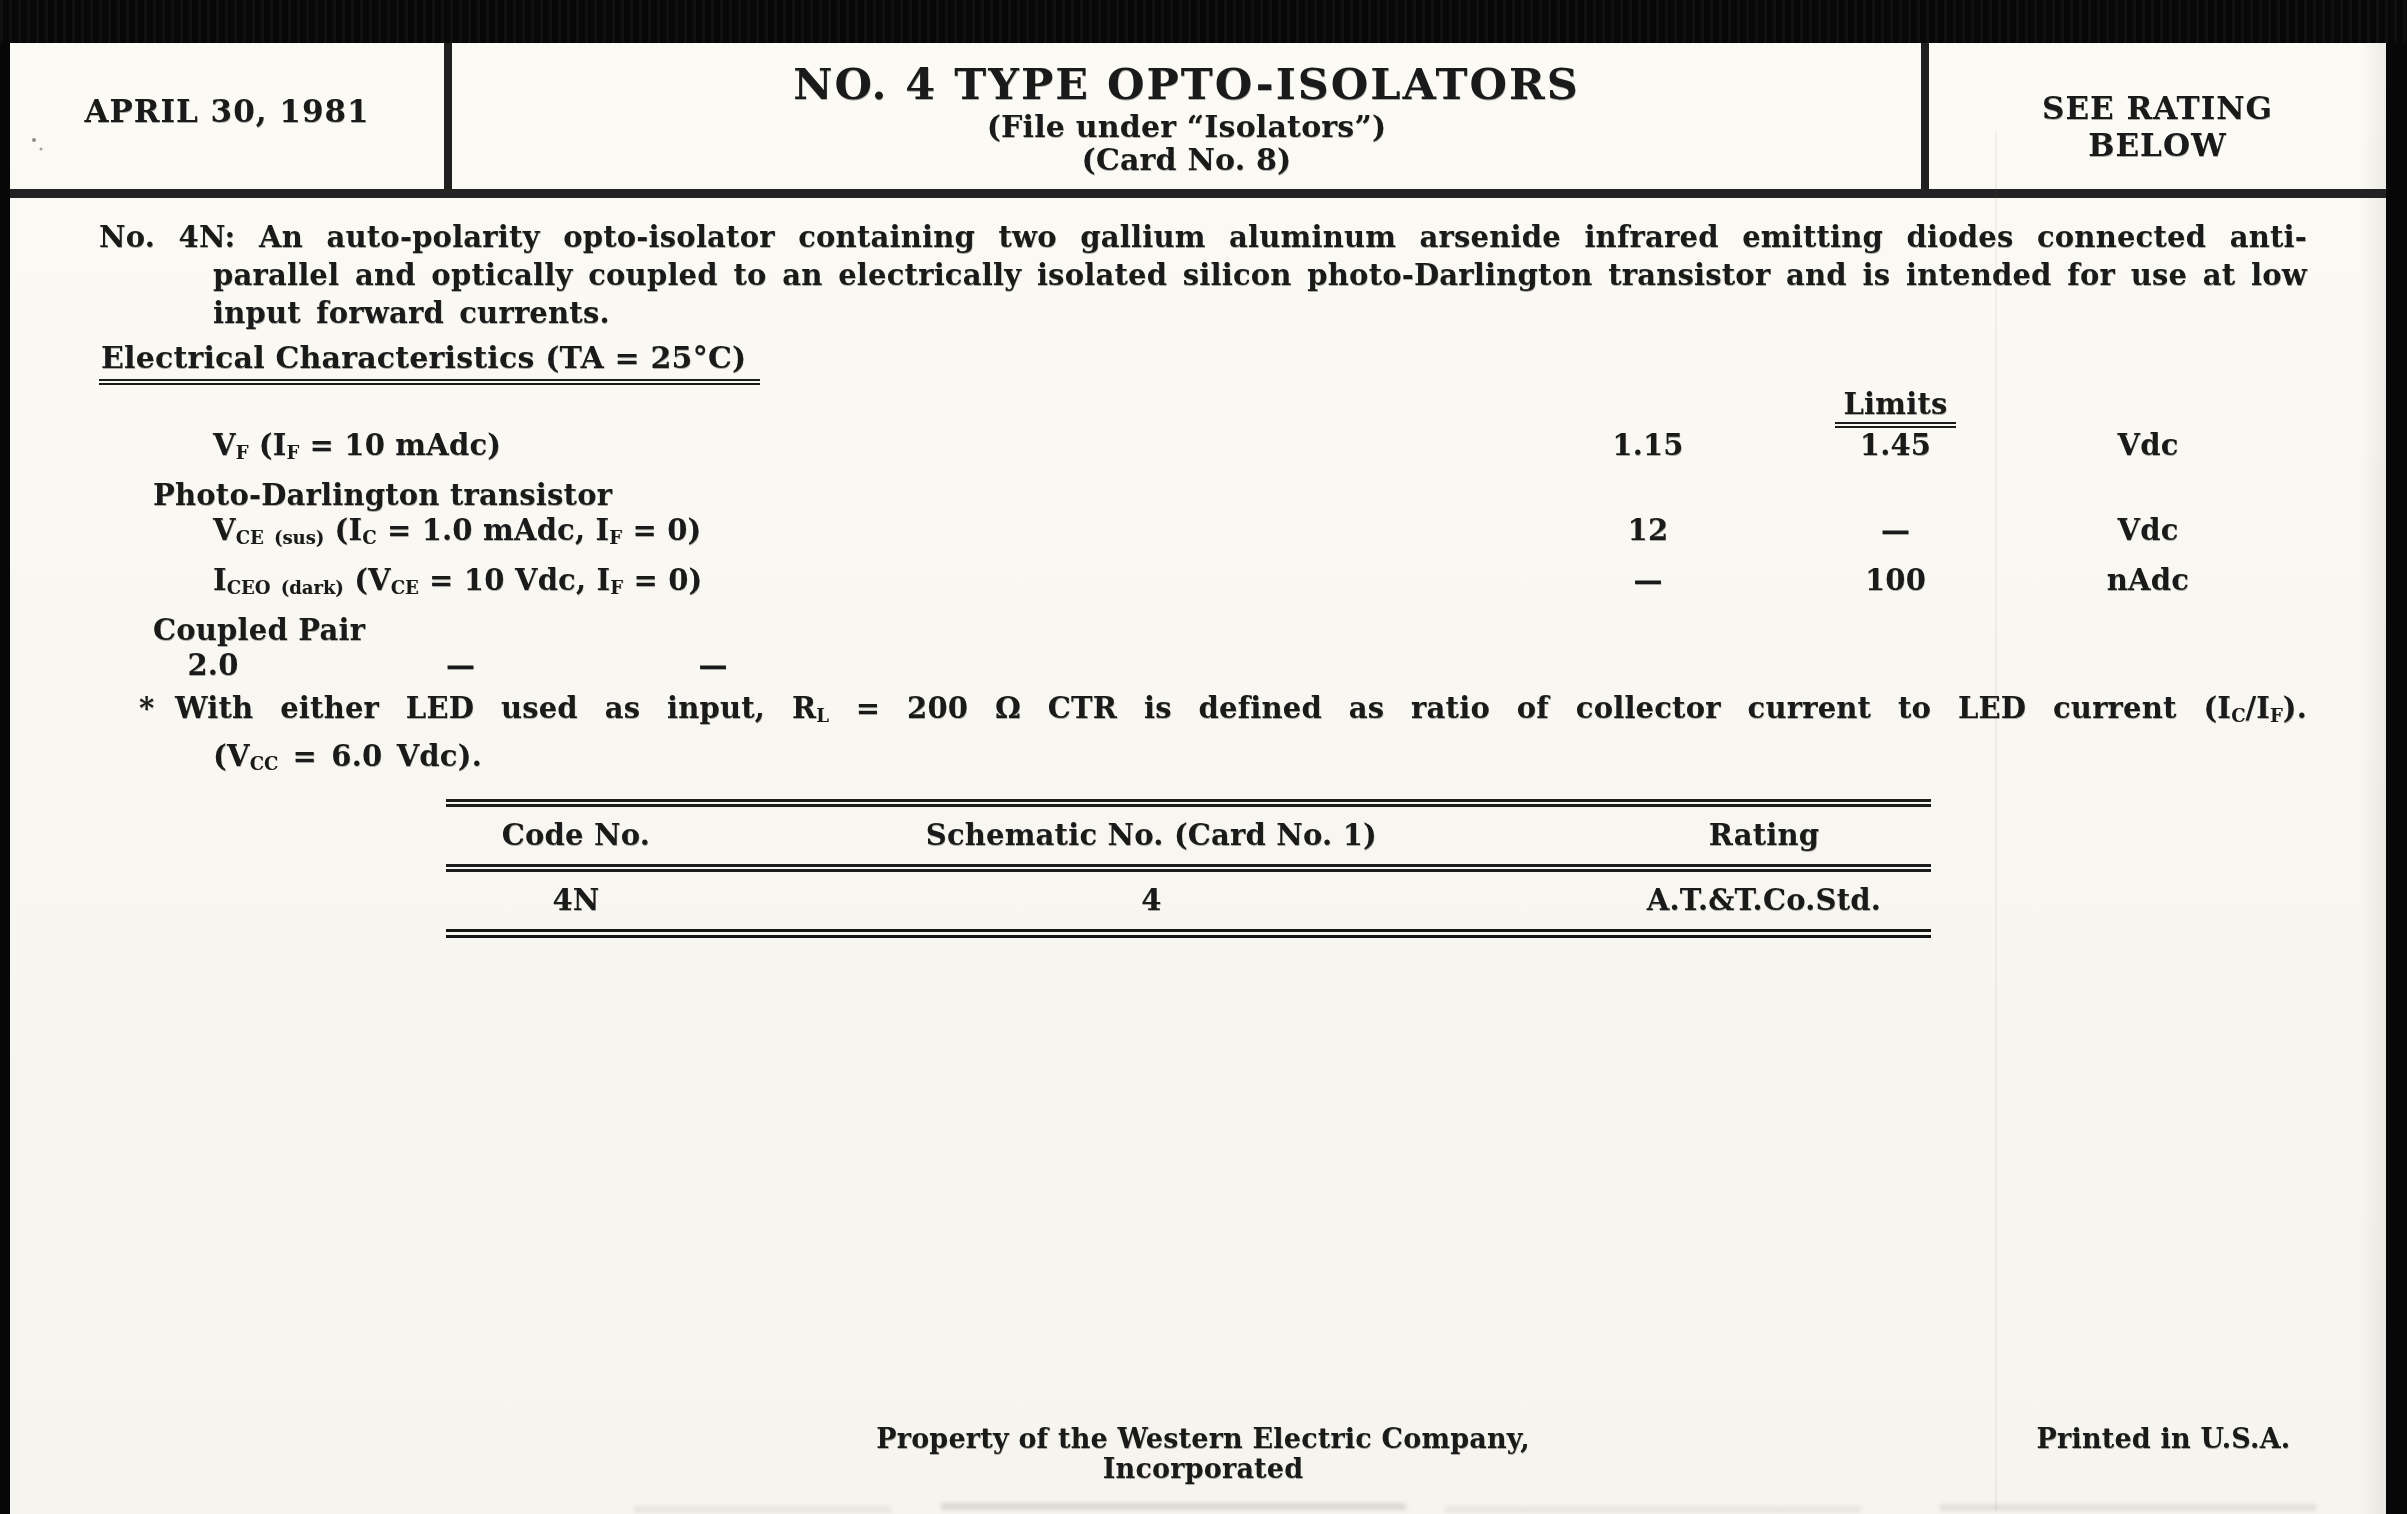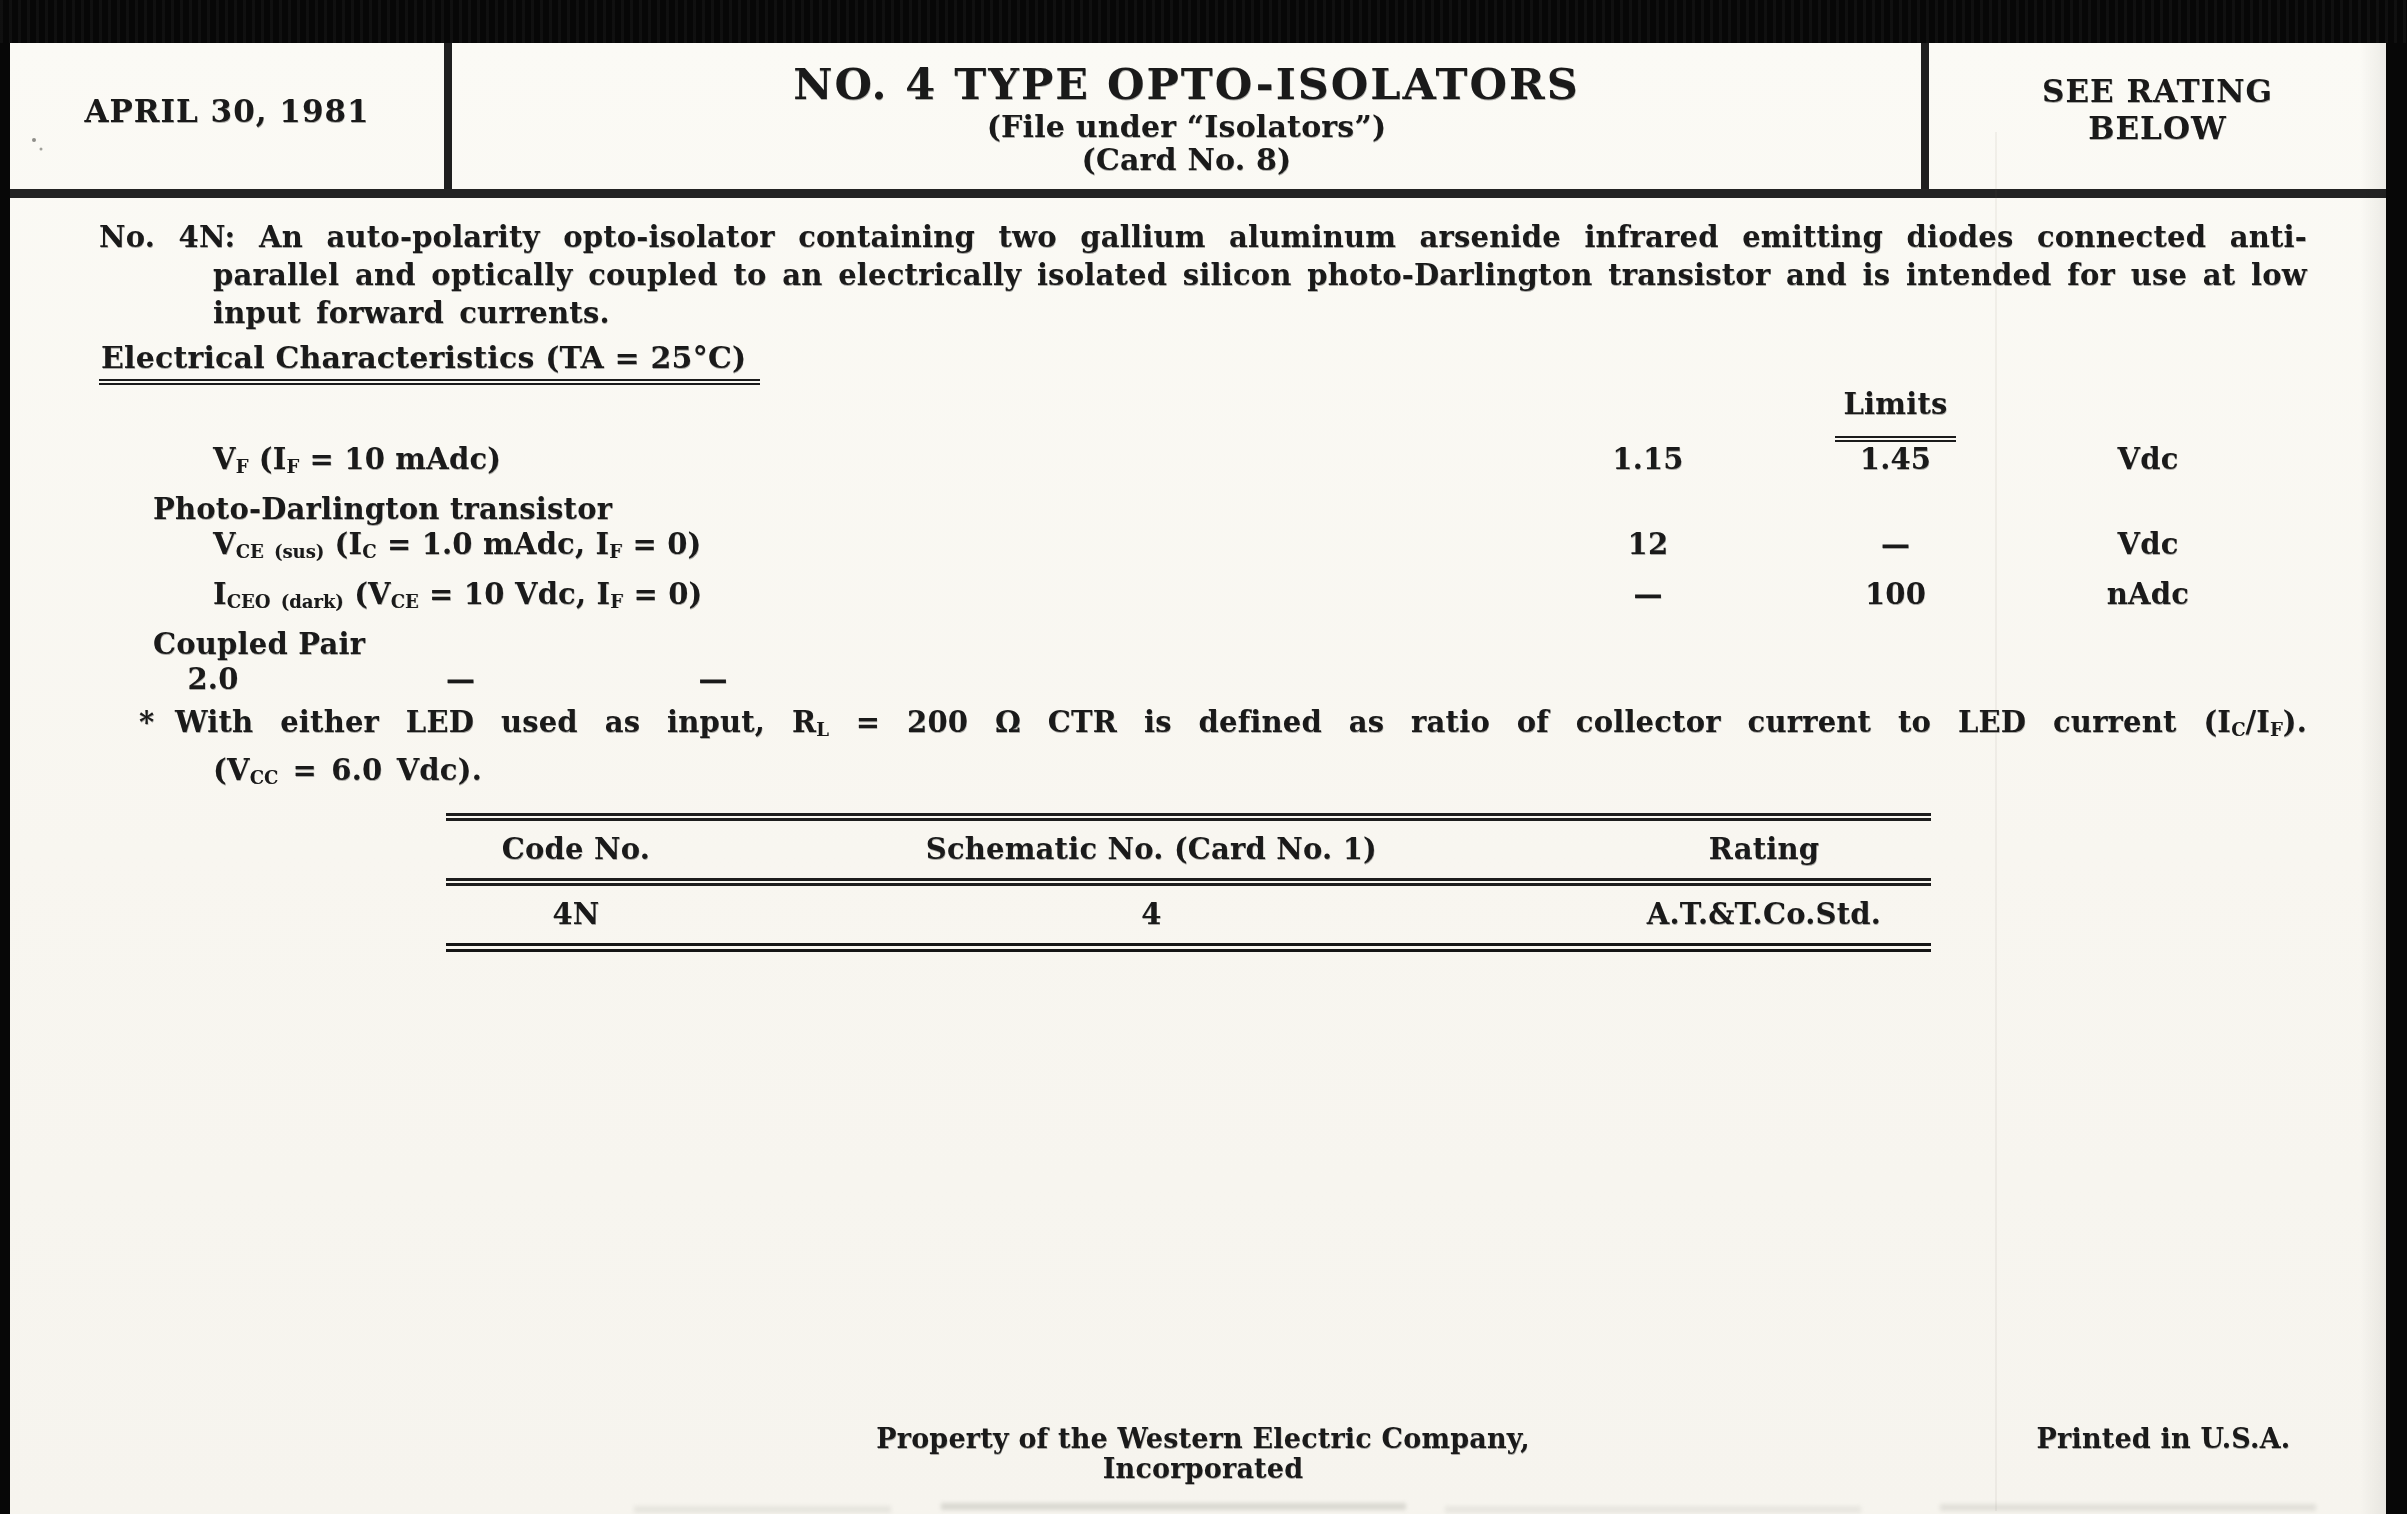--- a/index.html
+++ b/index.html
@@ -32,21 +32,21 @@
   .date-cell{
     width:434px;display:flex;align-items:center;justify-content:center;
     font-size:31px;letter-spacing:1px;padding-bottom:10px;border-radius:20px;
   }
   .vdiv{width:8px;background:#1f1f1f;}
   .title-cell{flex:1;text-align:center;padding-top:16px;}
   .doc-title{font-size:43px;letter-spacing:2px;line-height:51px;}
   .doc-sub{font-size:30px;line-height:33px;}
   .rating-cell{
     width:457px;text-align:center;font-size:31px;line-height:37px;
-    padding-top:30px;letter-spacing:1px;
+    padding-top:47px;letter-spacing:1px;
   }
   .hrule{height:9px;background:#232323;}
   
   .body{padding:20px 79px 0 89px;font-size:29px;}
   .par{line-height:38px;word-spacing:5px;}
   .j{text-align:justify;text-align-last:justify;}
   .ind{margin-left:114px;}
   .sect-head-wrap{margin-top:6px;line-height:40px;}
   .sect-head{
     font-size:30px;display:inline-block;
@@ -57,21 +57,21 @@
   .ct-line{display:flex;align-items:baseline;line-height:35px;font-size:29px;}
   .limits-line{margin-top:2px;}
   .header-line{margin-top:10px;margin-bottom:8px;}
   .ct-fill{flex:1;display:flex;align-items:baseline;min-width:0;}
   .ct-cell{text-align:center;}
   .ct-cell.min{width:228px;}
   .ct-cell.max{width:267px;}
   .ct-cell.units{width:238px;margin-right:40px;}
   .ct-group-label{margin-left:54px;}
   .ct-param{margin-left:114px;flex-direction:column;}
-  .colhead{display:inline-block;border-bottom:6px double #1b1b1b;padding:0 8px 14px;}
+  .colhead{display:inline-block;border-bottom:6px double #1b1b1b;padding:0 8px 0;}
   .dots{
     flex:1;height:13px;align-self:flex-end;margin:0 6px 8px 12px;
     background-image:radial-gradient(circle at 4px 6px,#1c1c1c 2.4px,rgba(0,0,0,0) 3px);
     background-size:15.3px 13px;background-repeat:repeat-x;
   }
   .sub{font-size:0.62em;vertical-align:-0.22em;letter-spacing:0;}
   
   .footnote{margin-top:8px;line-height:35px;word-spacing:4px;}
   .fn-line1{display:flex;align-items:baseline;margin-left:40px;}
   .fn-star{width:36px;}

